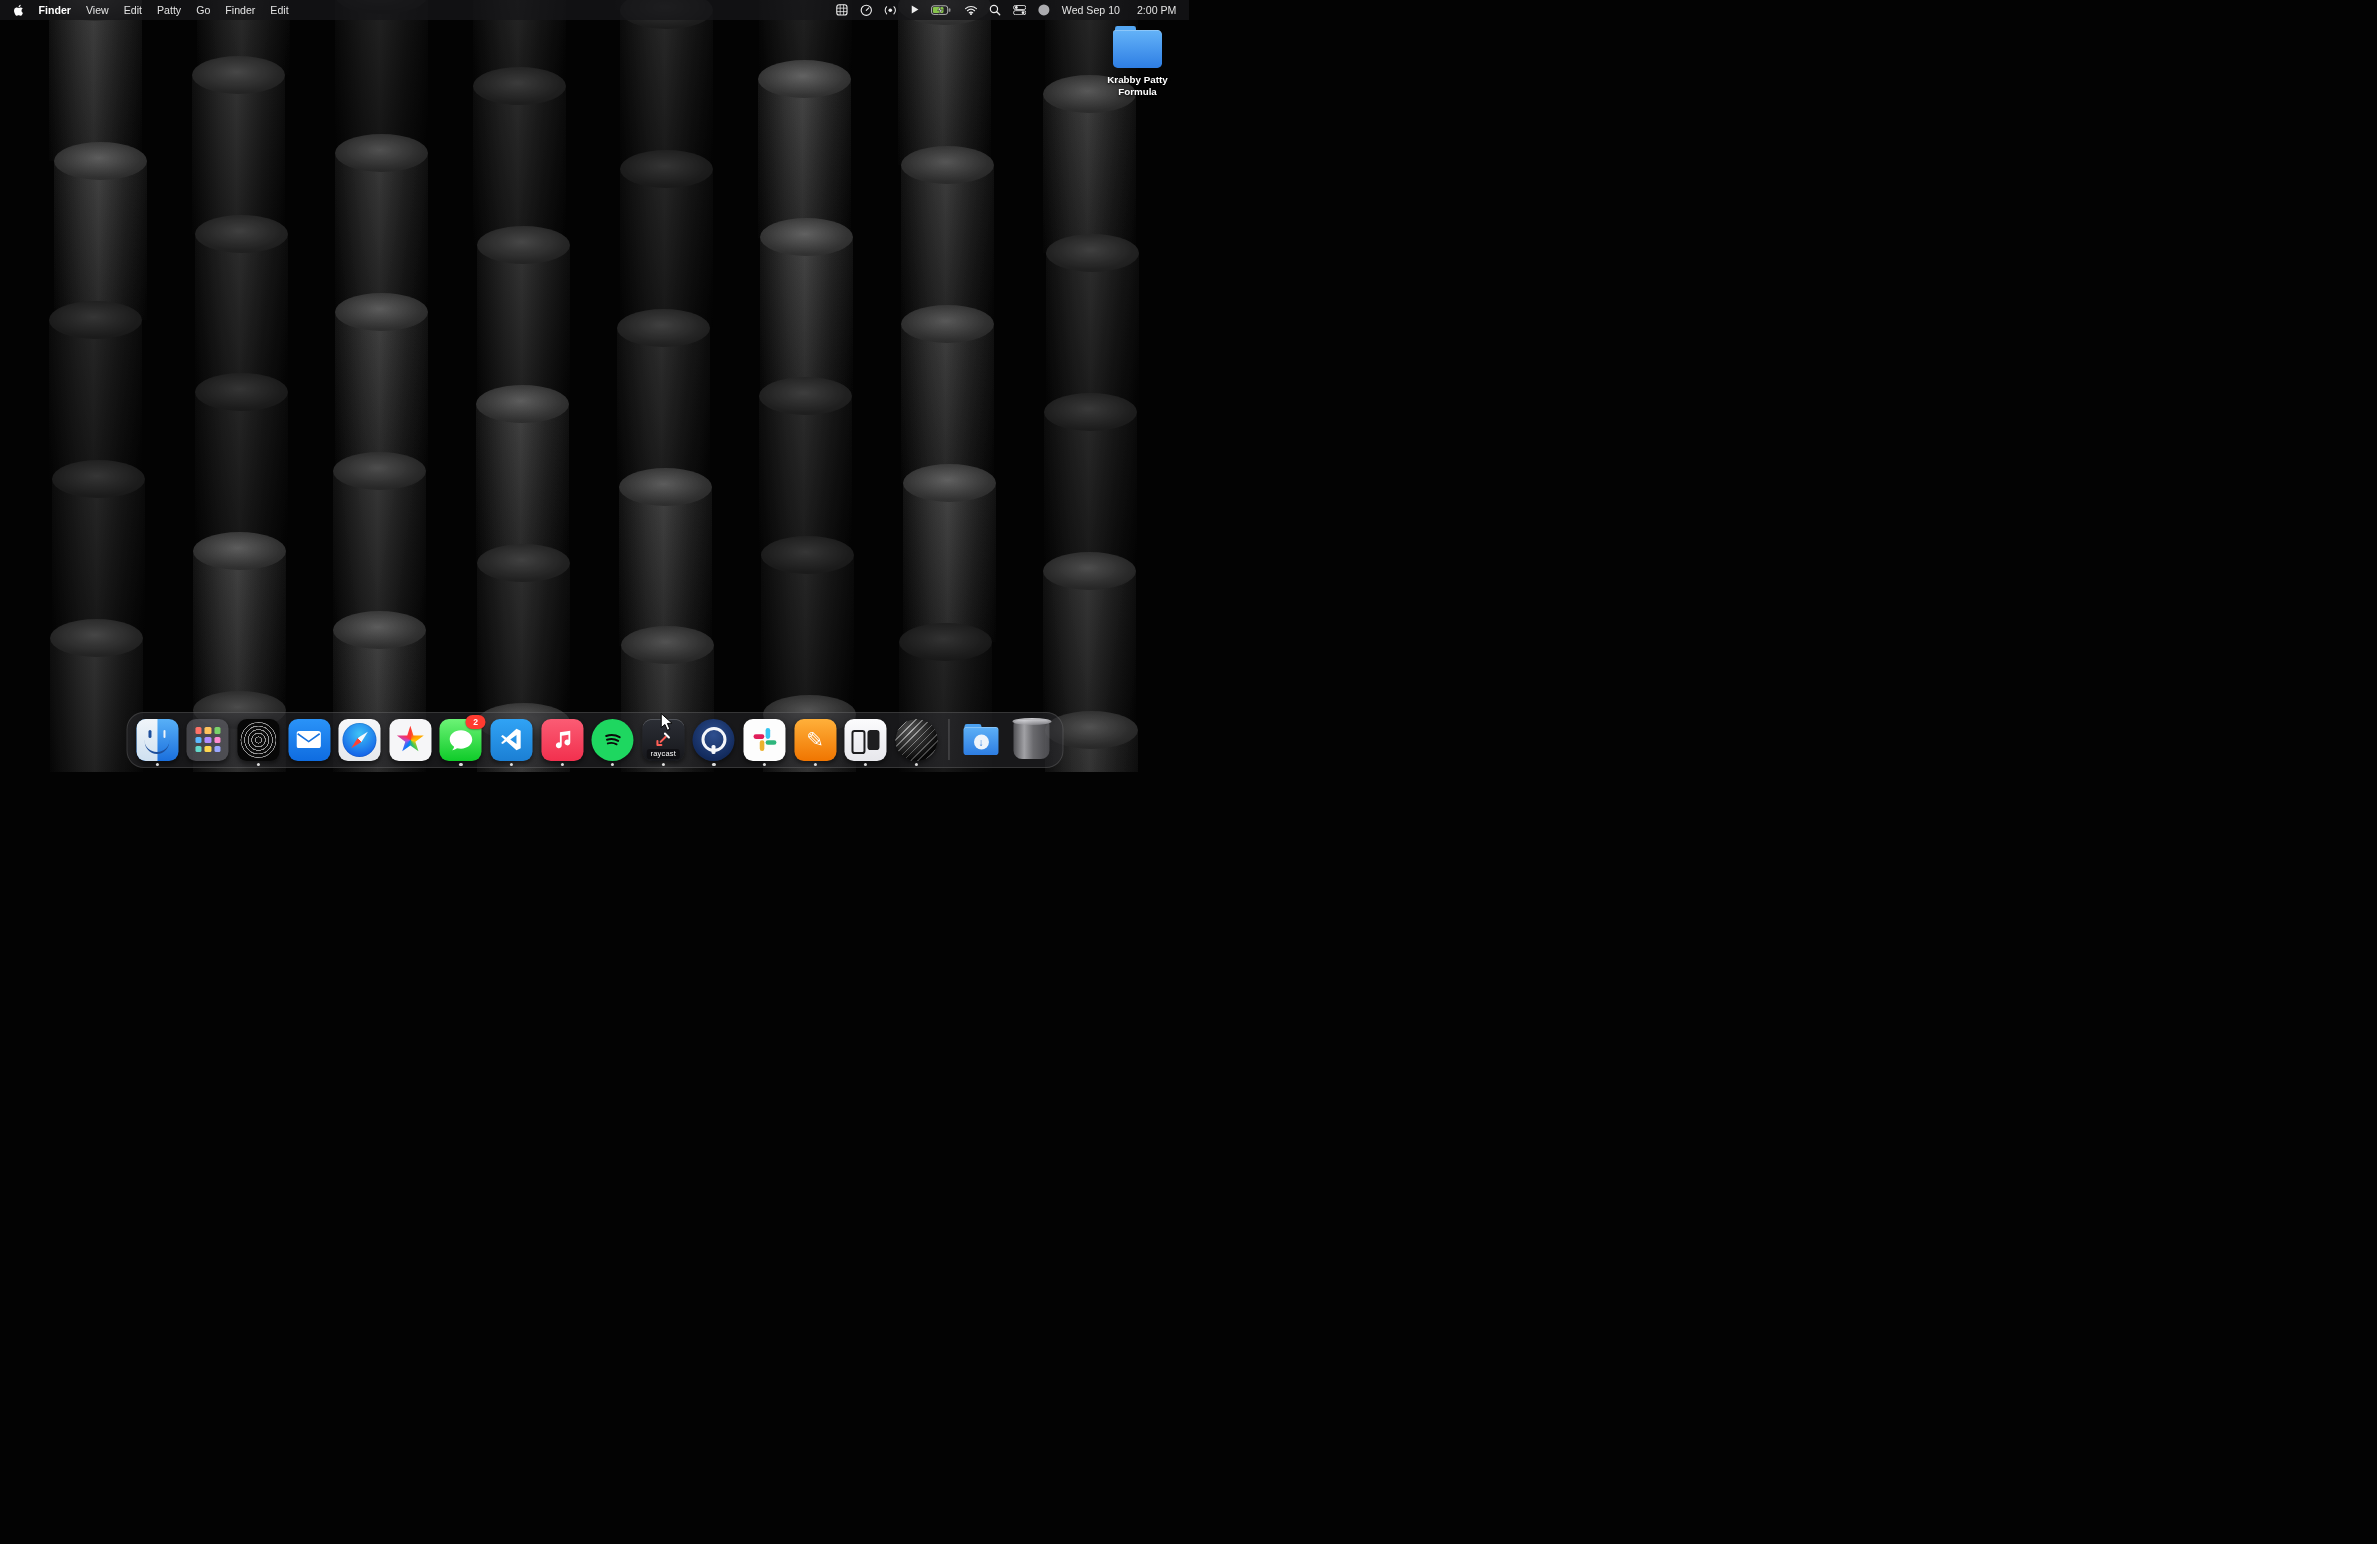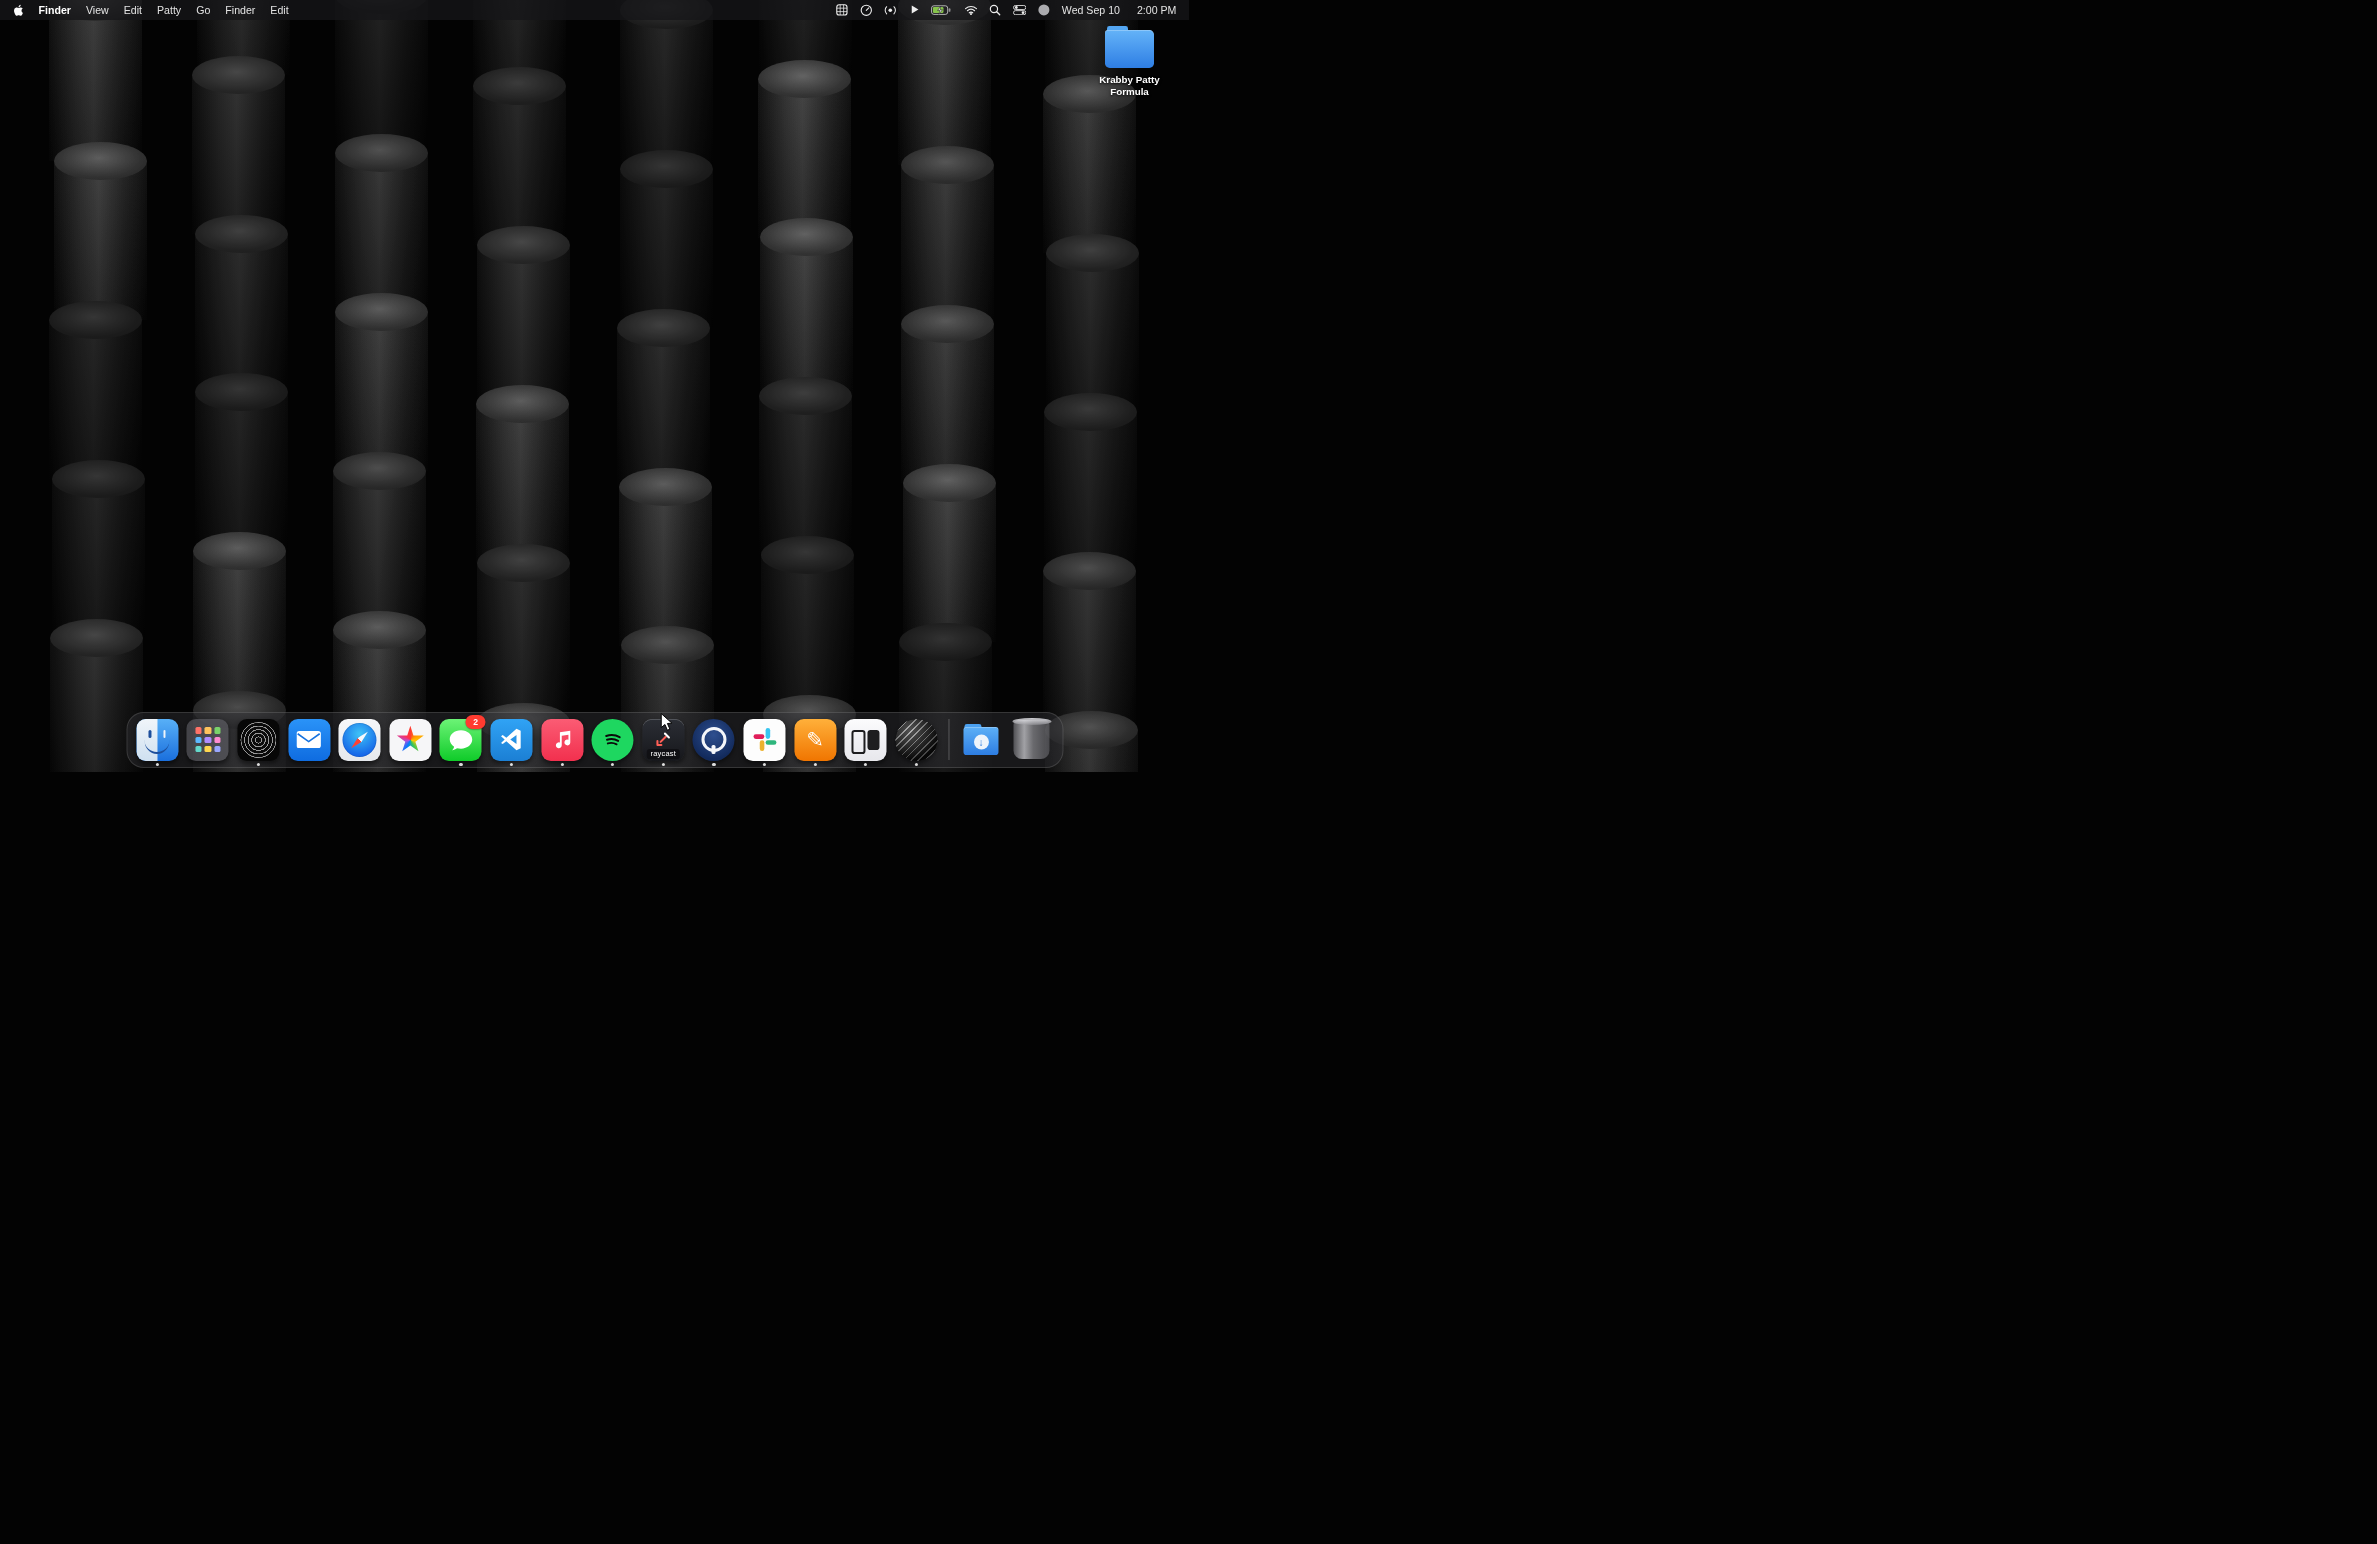--- a/index.html
+++ b/index.html
@@ -26,21 +26,21 @@
     padding:0 12.6px;color:rgba(255,255,255,.88);font-size:10.6px;}
   .mb-left{display:flex;align-items:center;gap:15px;justify-content:flex-end;}
   .mb-app{font-weight:700;color:#fff;}
   .mb-item{cursor:default;}
   .apple{display:flex;align-items:center;}
   .mb-right{display:flex;align-items:center;gap:11.8px;}
   .mb-ic{display:flex;align-items:center;opacity:.92;}
   .mb-clock{display:flex;gap:17px;font-weight:400;}
 
   
-  .desktop-folder{position:absolute;top:30px;right:14px;width:91px;z-index:10;
+  .desktop-folder{position:absolute;top:30px;right:6px;width:91px;z-index:10;
     display:flex;flex-direction:column;align-items:center;cursor:default;}
   .folder-icon{width:49px;height:38px;position:relative;}
   .folder-icon .tab{position:absolute;top:-3.9px;left:2.4px;width:20.4px;height:7.9px;
     border-radius:2.4px 2.4px 0 0;background:#53a6f2;}
   .folder-icon .body{position:absolute;inset:0;border-radius:3.1px 4.7px 4.7px 4.7px;
     background:linear-gradient(180deg,#64b3f8,#2e7ee4);box-shadow:inset 0 0.8px 0 rgba(255,255,255,.35);}
   .folder-label{margin-top:5.5px;color:#fff;font-size:9.8px;font-weight:700;text-align:center;
     line-height:1.3;text-shadow:0 0.8px 2.4px rgba(0,0,0,.95);}
 
   

